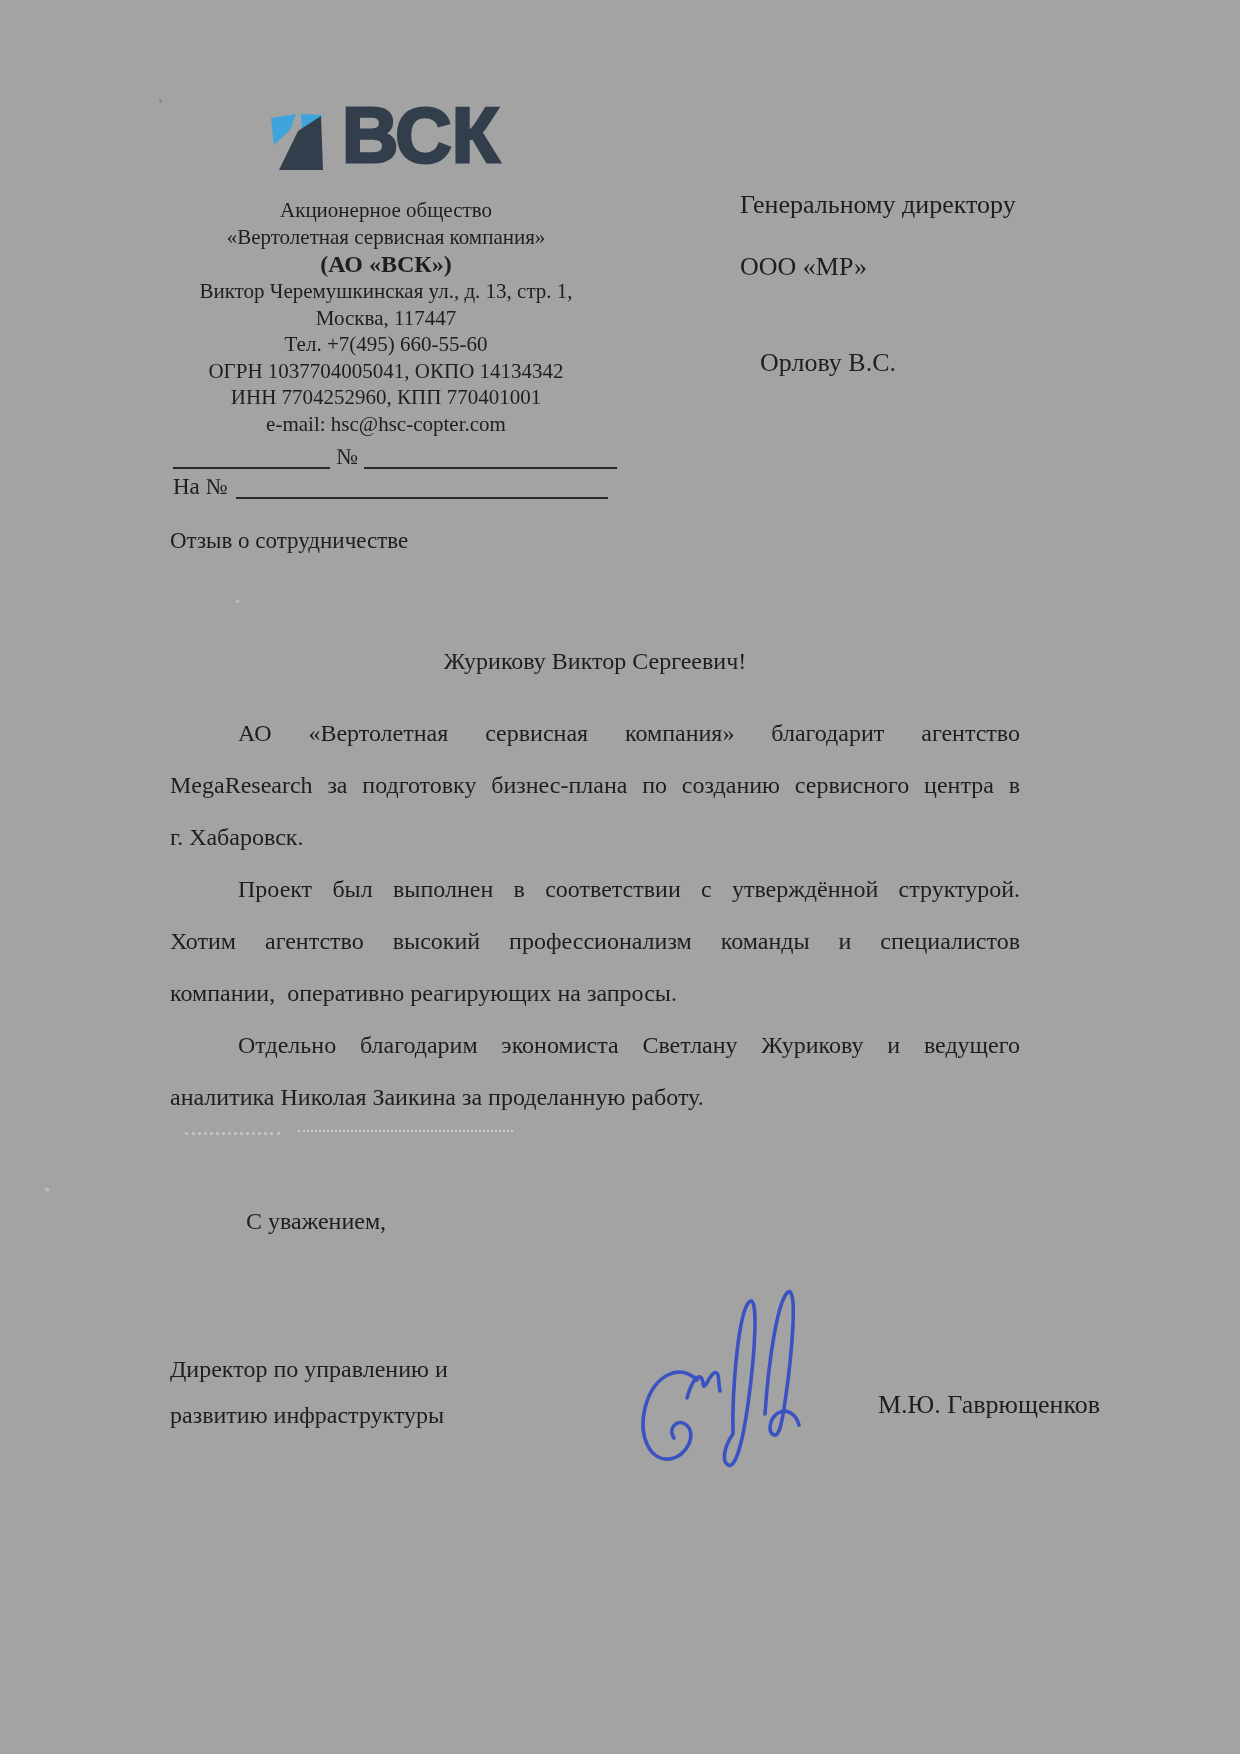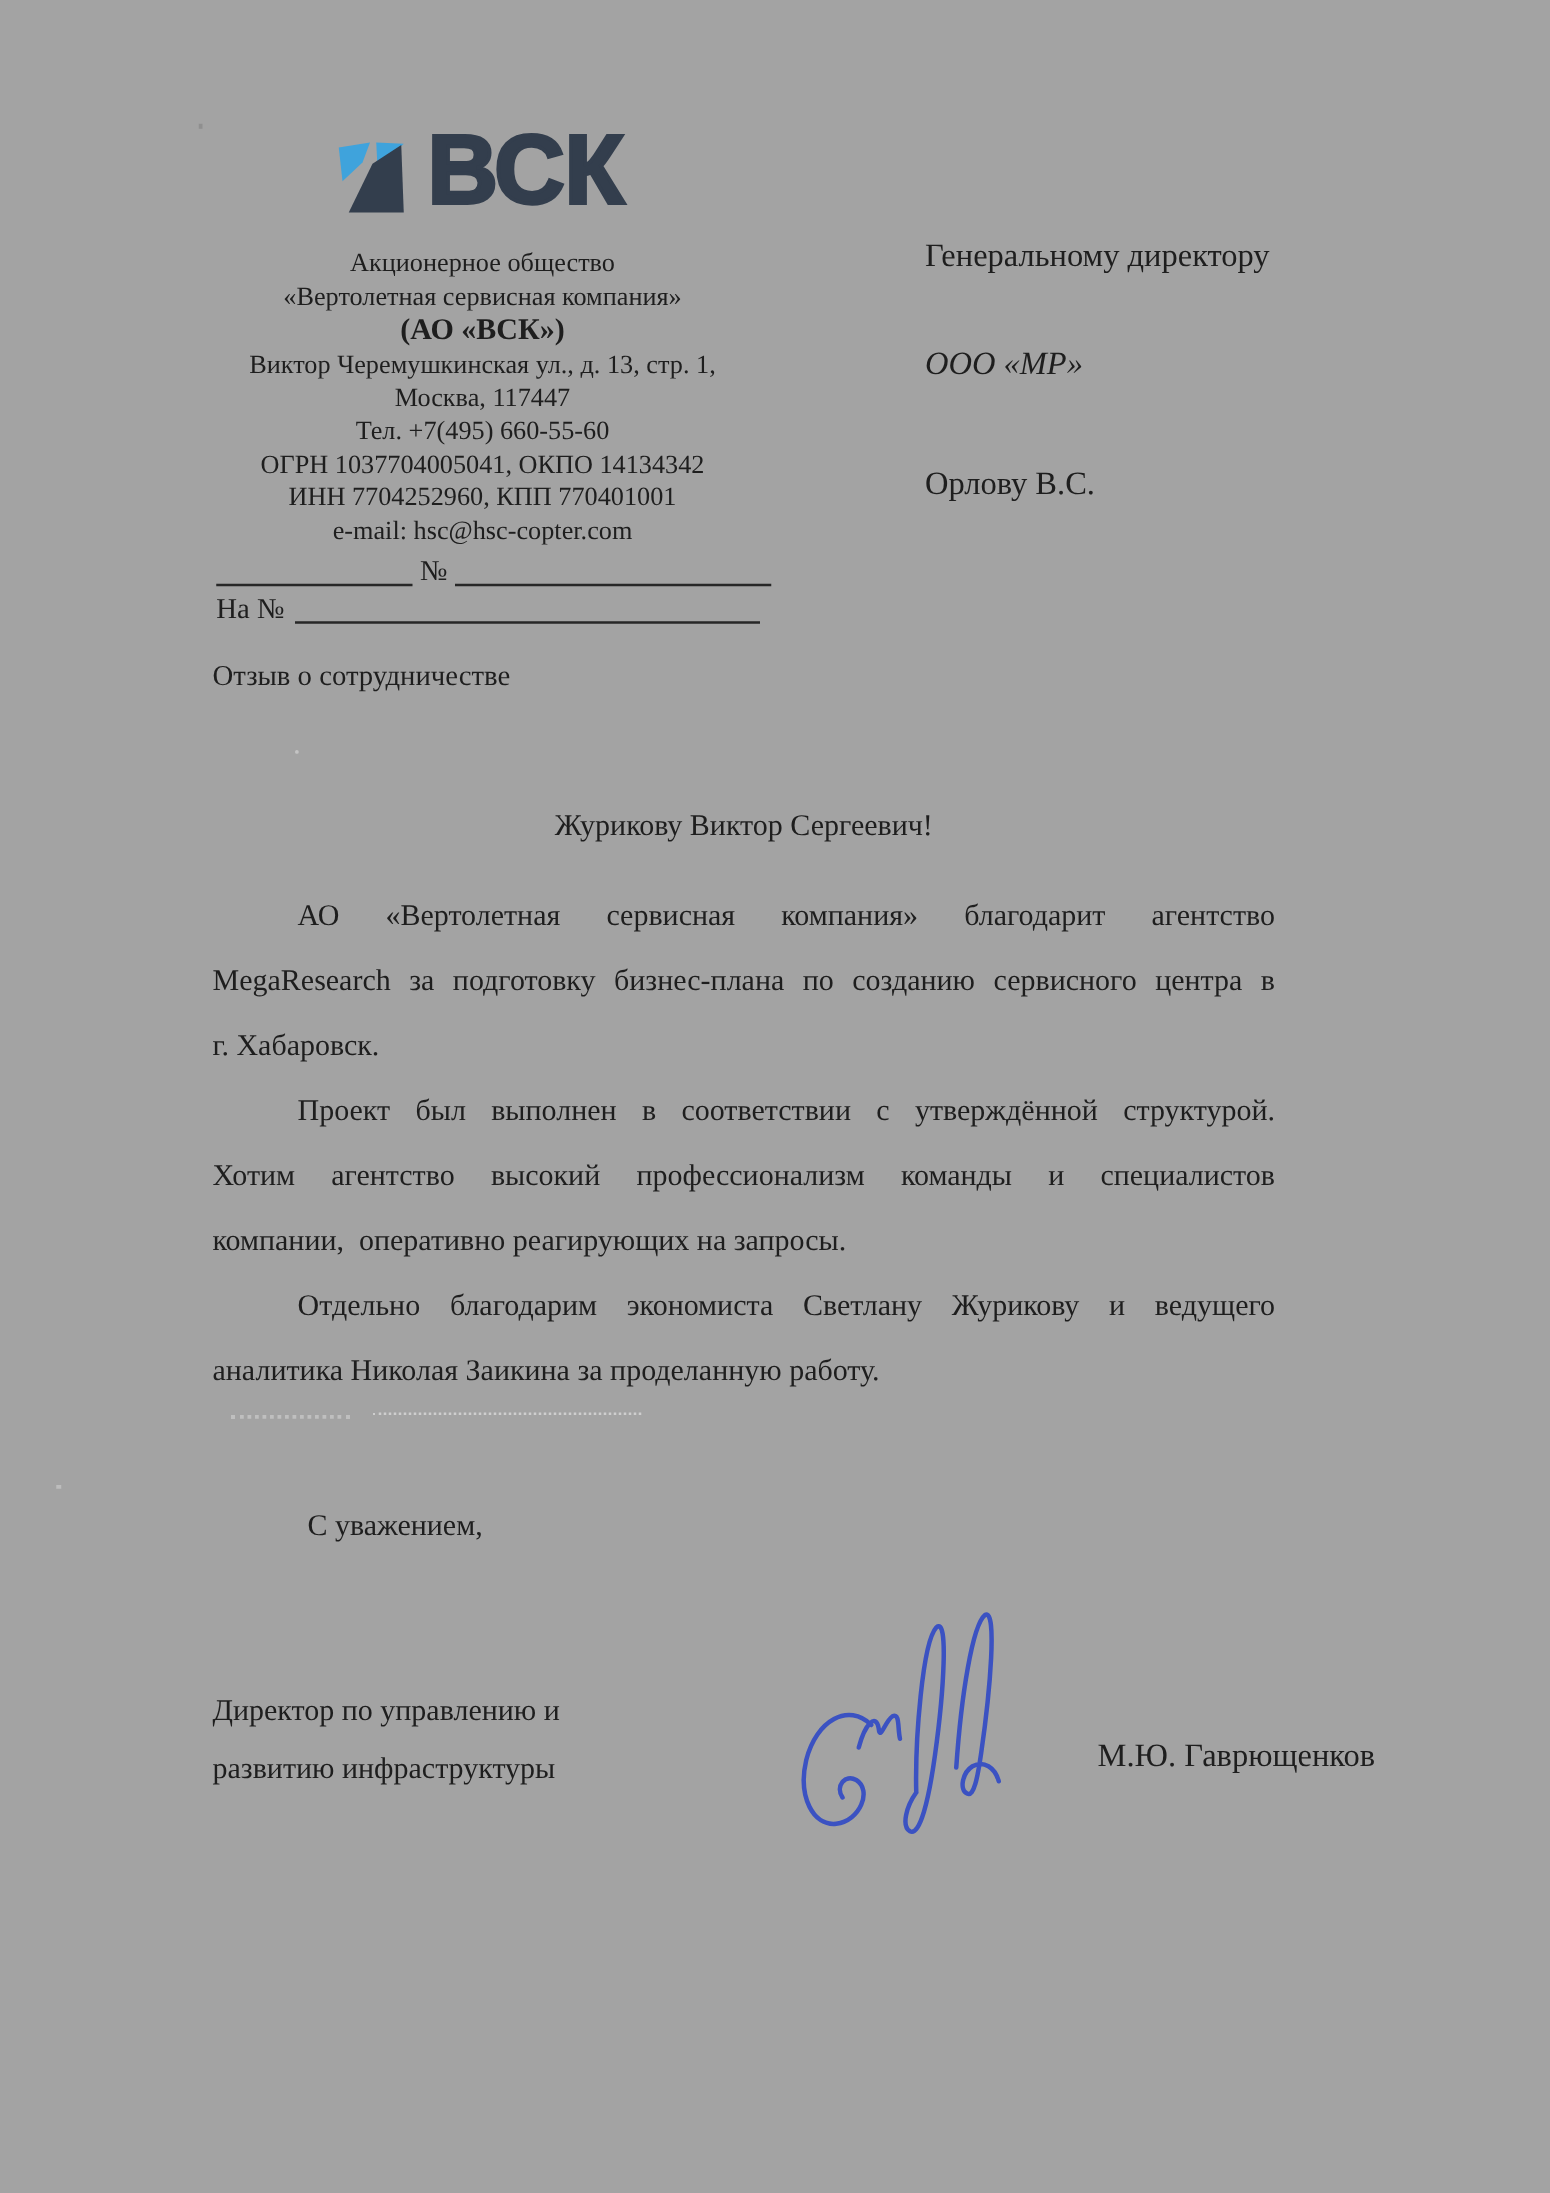--- a/index.html
+++ b/index.html
@@ -34,22 +34,22 @@
   .ref-row2{position:absolute;left:173px;top:472px;display:flex;align-items:flex-end;height:27px;}
   .blank{border-bottom:2px solid #272727;display:inline-block;}
   .b1{width:157px;}
   .b2{width:253px;margin-left:6px;}
   .b3{width:372px;margin-left:8px;}
   .nsign,.na{font-size:23px;line-height:24px;}
   .nsign{margin-left:6px;}
   
   .addressee{position:absolute;left:740px;top:190px;font-size:26px;}
   .addr-l1{line-height:30px;}
-  .addr-l2{margin-top:56px;line-height:30px;font-style:italic;}
-  .addr-l3{margin-top:66px;line-height:30px;}
+  .addr-l2{margin-top:32px;line-height:30px;}
+  .addr-l3{margin-top:66px;line-height:30px;margin-left:20px;}
   
   .subject{position:absolute;left:170px;top:528px;font-size:23px;}
   .salutation{position:absolute;left:170px;top:648px;width:850px;text-align:center;font-size:24px;}
   
   .body{position:absolute;left:170px;top:707px;width:850px;font-size:24px;}
   .bline{height:52px;line-height:52px;white-space:pre-wrap;}
   .just{text-align:justify;text-align-last:justify;}
   .ind{text-indent:68px;}
   .left{text-align:left;}
   

